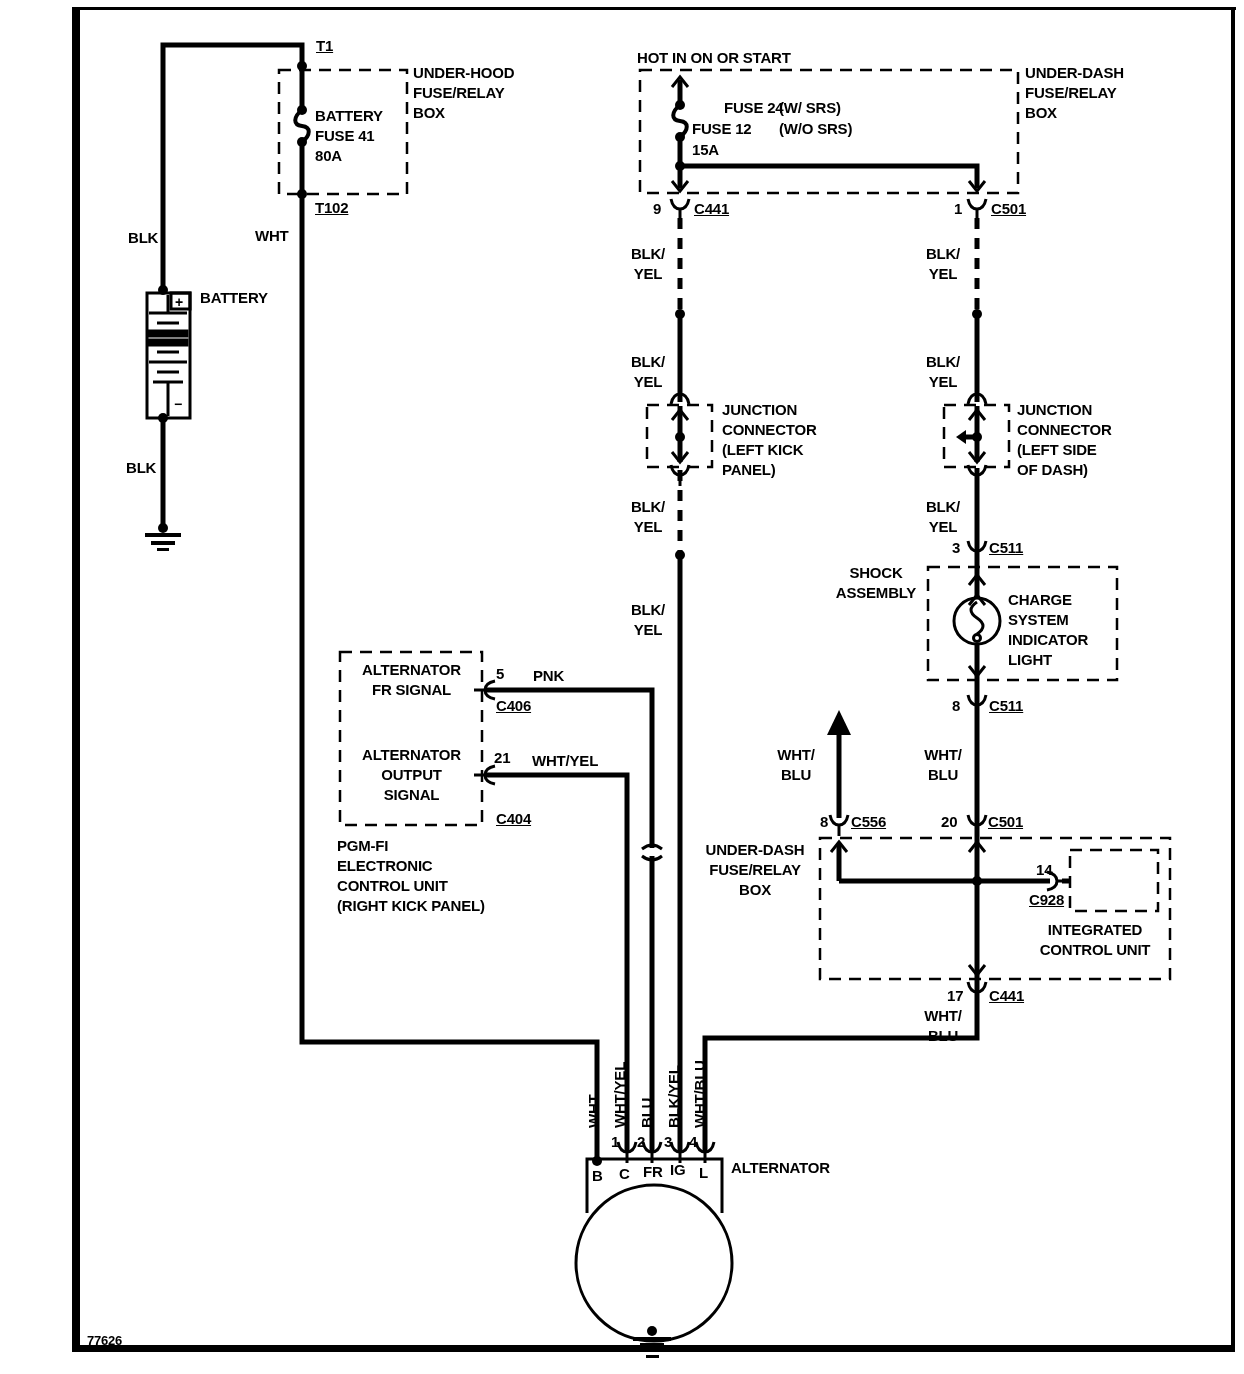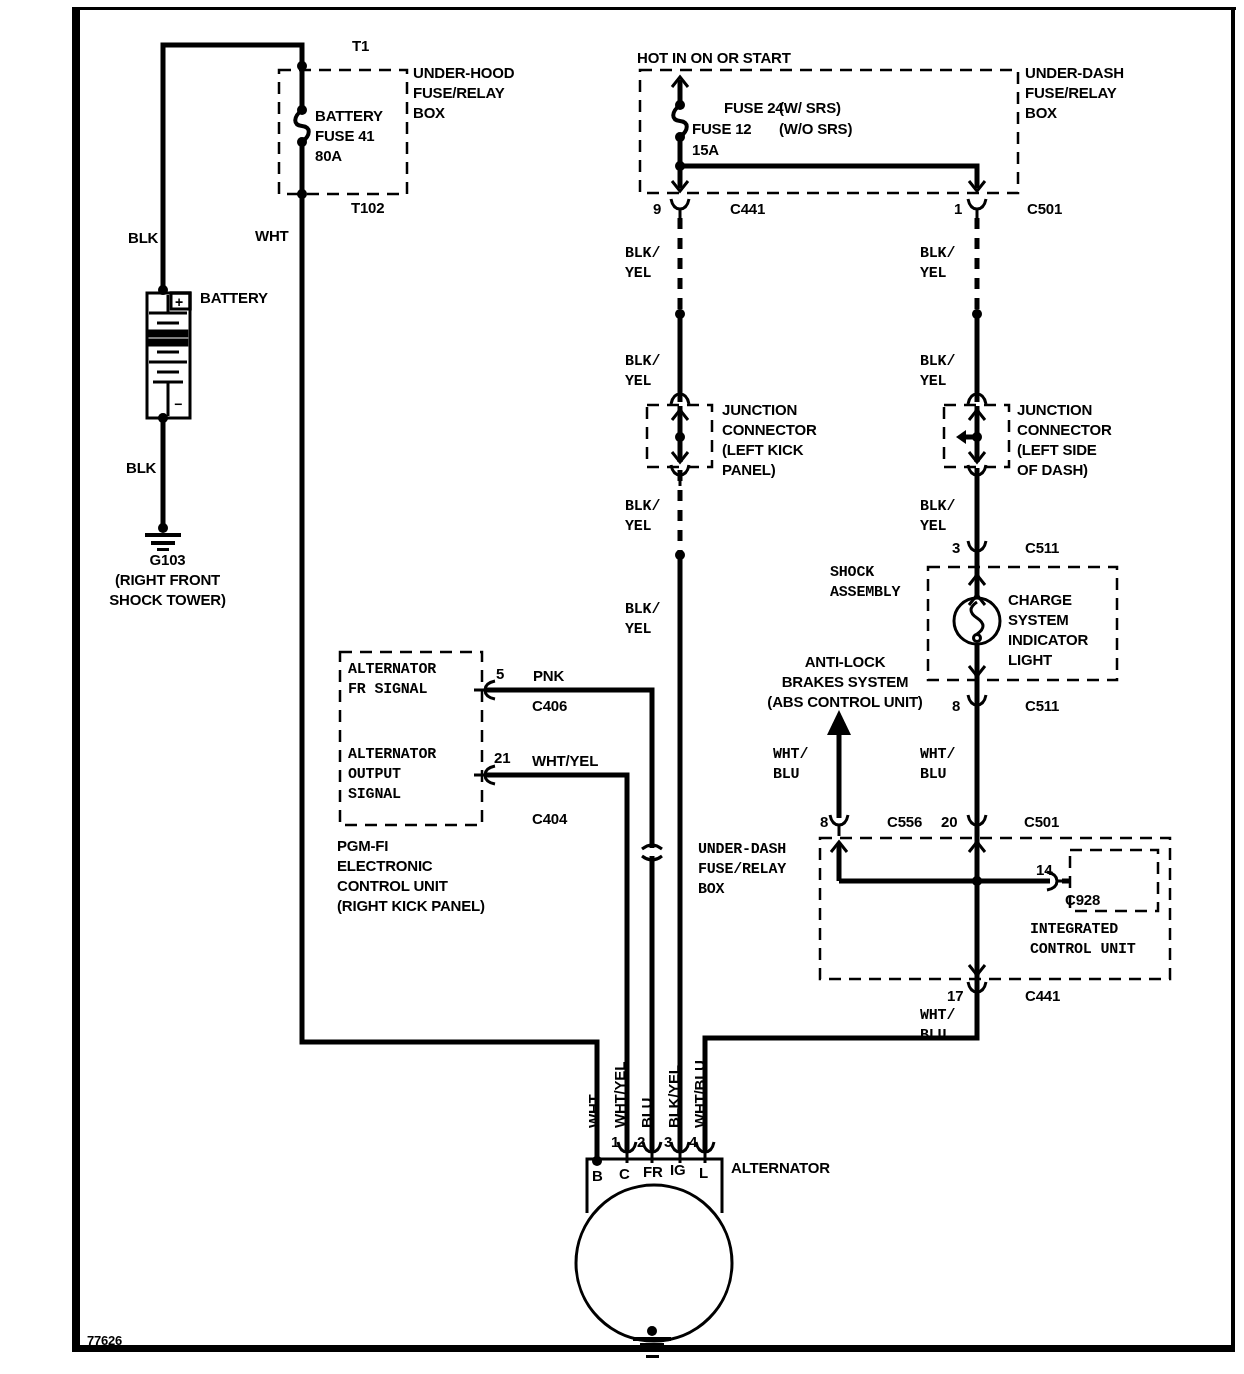--- a/index.html
+++ b/index.html
@@ -1,23 +1,23 @@
 <!DOCTYPE html>
 <html><head>
 <meta charset="utf-8">
 <style>
   html,body{margin:0;padding:0;background:#fff;}
   #canvas{position:relative;width:1244px;height:1374px;background:#fff;overflow:hidden;
           font-family:"Liberation Sans", sans-serif;color:#000;}
   #wiresvg{position:absolute;left:0;top:0;}
   .lbl{position:absolute;font:bold 15px/20px "Liberation Sans", sans-serif;
        white-space:pre-line;letter-spacing:-0.2px;}
-  .r{text-align:left;font-family:Liberation Mono, monospace;}
+  .r{text-align:center;}
   .c{text-align:center;}
-  .u{margin-left:36px;}
+  .u{text-decoration:underline;}
   .rot{transform:rotate(-90deg);transform-origin:0 0;white-space:nowrap;}
   .small{font-size:13px;line-height:14px;}
 </style>
 </head>
 <body>
 
 <div id="canvas">
 
 <svg id="wiresvg" width="1244" height="1374" viewBox="0 0 1244 1374">
   <defs>
@@ -194,23 +194,20 @@
 FUSE/RELAY
 BOX</div>
 <div class="lbl" style="left:315px;top:106px">BATTERY
 FUSE 41
 80A</div>
 <div class="lbl u" style="left:315px;top:198px">T102</div>
 <div class="lbl" style="left:255px;top:226px">WHT</div>
 <div class="lbl" style="left:128px;top:228px">BLK</div>
 <div class="lbl" style="left:200px;top:288px">BATTERY</div>
 <div class="lbl" style="left:126px;top:458px">BLK</div>
-<div class="lbl c" style="left:100px;top:550px;width:135px">G103
-(RIGHT FRONT
-SHOCK TOWER)</div>
 
 <div class="lbl" style="left:637px;top:48px">HOT IN ON OR START</div>
 <div class="lbl" style="left:724px;top:98px">FUSE 24</div>
 <div class="lbl" style="left:779px;top:98px">(W/ SRS)</div>
 <div class="lbl" style="left:692px;top:119px">FUSE 12</div>
 <div class="lbl" style="left:779px;top:119px">(W/O SRS)</div>
 <div class="lbl" style="left:692px;top:140px">15A</div>
 <div class="lbl" style="left:1025px;top:63px">UNDER-DASH
 FUSE/RELAY
 BOX</div>
@@ -247,23 +244,20 @@
 <div class="lbl u" style="left:989px;top:538px">C511</div>
 <div class="lbl r" style="left:830px;top:563px;width:92px">SHOCK
 ASSEMBLY</div>
 <div class="lbl" style="left:1008px;top:590px">CHARGE
 SYSTEM
 INDICATOR
 LIGHT</div>
 <div class="lbl" style="left:952px;top:696px">8</div>
 <div class="lbl u" style="left:989px;top:696px">C511</div>
 
-<div class="lbl c" style="left:752px;top:652px;width:186px">ANTI-LOCK
-BRAKES SYSTEM
-(ABS CONTROL UNIT)</div>
 <div class="lbl r" style="left:773px;top:745px;width:46px">WHT/
 BLU</div>
 <div class="lbl r" style="left:920px;top:745px;width:46px">WHT/
 BLU</div>
 <div class="lbl" style="left:820px;top:812px">8</div>
 <div class="lbl u" style="left:851px;top:812px">C556</div>
 <div class="lbl" style="left:941px;top:812px">20</div>
 <div class="lbl u" style="left:988px;top:812px">C501</div>
 
 <div class="lbl r" style="left:698px;top:840px;width:114px">UNDER-DASH

